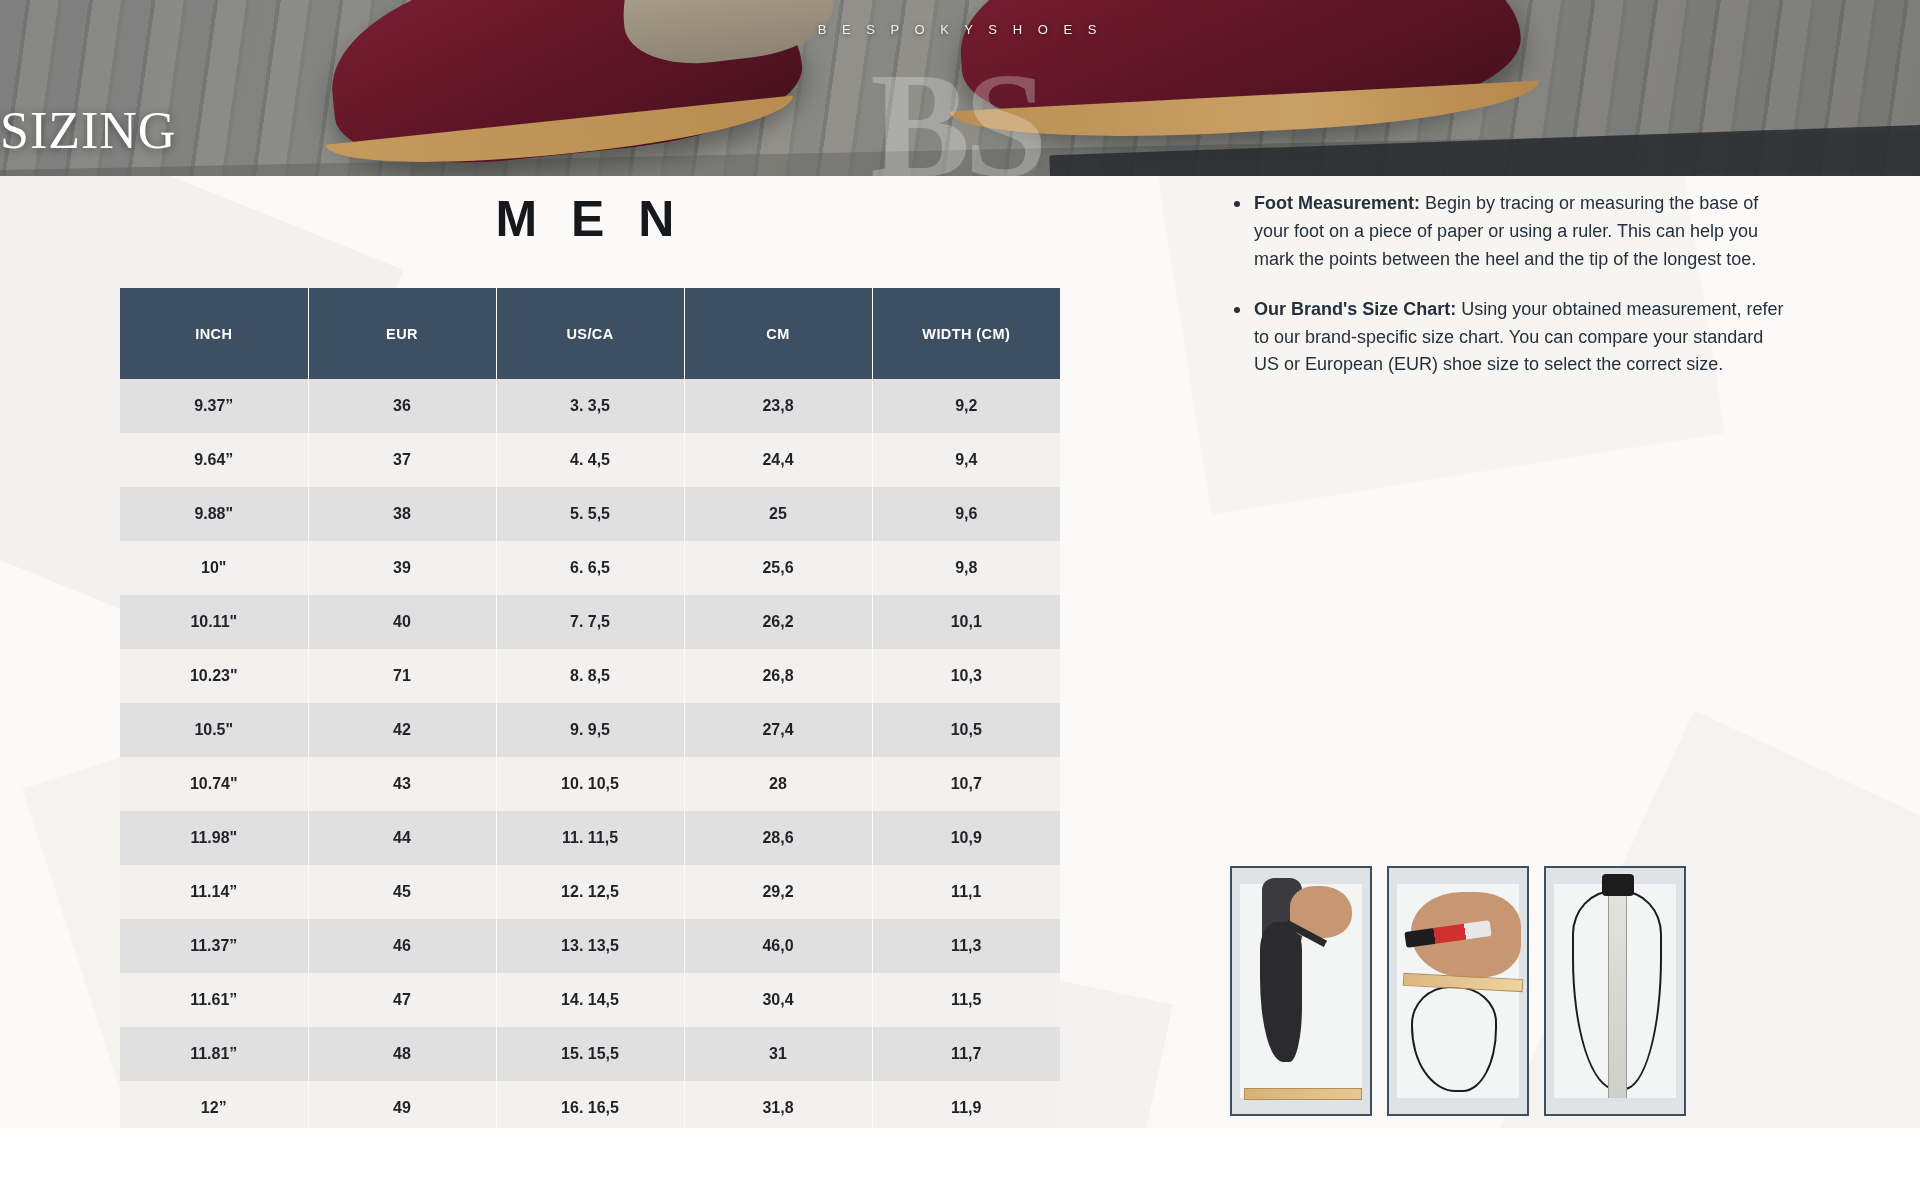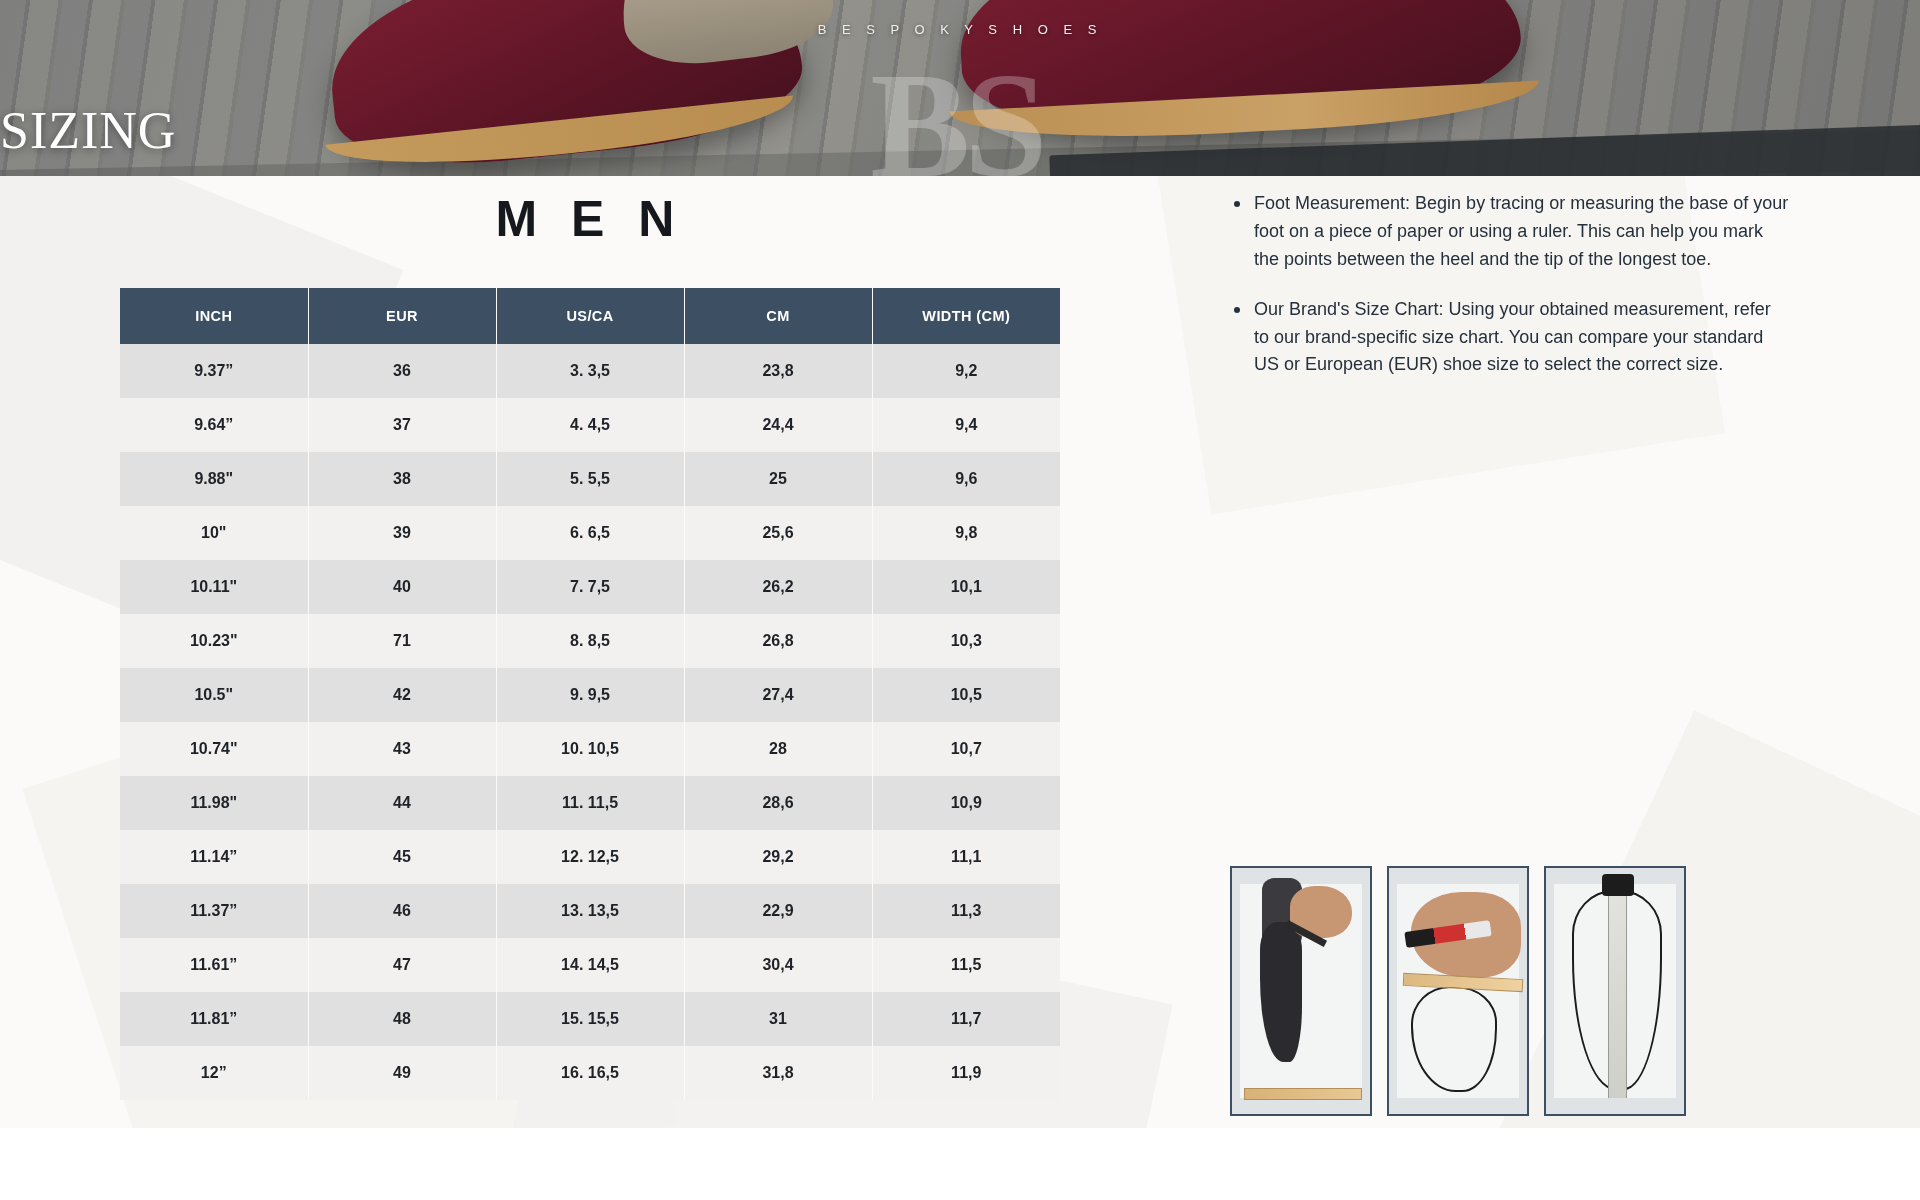--- a/index.html
+++ b/index.html
@@ -173,21 +173,21 @@
     width: 940px;
     border-collapse: collapse;
     table-layout: fixed;
   }
   .size-table th {
     background: #3c4f63;
     color: #ffffff;
     font-size: 14.5px;
     font-weight: 700;
     letter-spacing: .4px;
-    height: 56px;
+    height: 91px;
     text-align: center;
     border-right: 1px solid #fbfaf9;
   }
   .size-table th:last-child { border-right: none; }
   .size-table td {
     height: 54px;
     text-align: center;
     font-size: 16px;
     font-weight: 700;
     color: #1f2328;
@@ -211,21 +211,21 @@
     color: #25303c;
   }
   .bullet .dot {
     position: absolute;
     left: 4px; top: 11px;
     width: 6px; height: 6px;
     border-radius: 50%;
     background: #25303c;
   }
   .bullet .lead {
-    font-weight: 400;
+    font-weight: 700;
     font-size: 18px;
     margin-top: 44px;
   }
   .bullet .body {
     font-size: 18px;
     line-height: 1.55;
   }
   .b1 .body { text-align: justify; }
 
   .photo-row {
@@ -430,21 +430,21 @@
             <td>11.14”</td>
             <td>45</td>
             <td>12. 12,5</td>
             <td>29,2</td>
             <td>11,1</td>
           </tr>
         <tr>
             <td>11.37”</td>
             <td>46</td>
             <td>13. 13,5</td>
-            <td>22,9</td>
+            <td>46,0</td>
             <td>11,3</td>
           </tr>
         <tr>
             <td>11.61”</td>
             <td>47</td>
             <td>14. 14,5</td>
             <td>30,4</td>
             <td>11,5</td>
           </tr>
         <tr>

